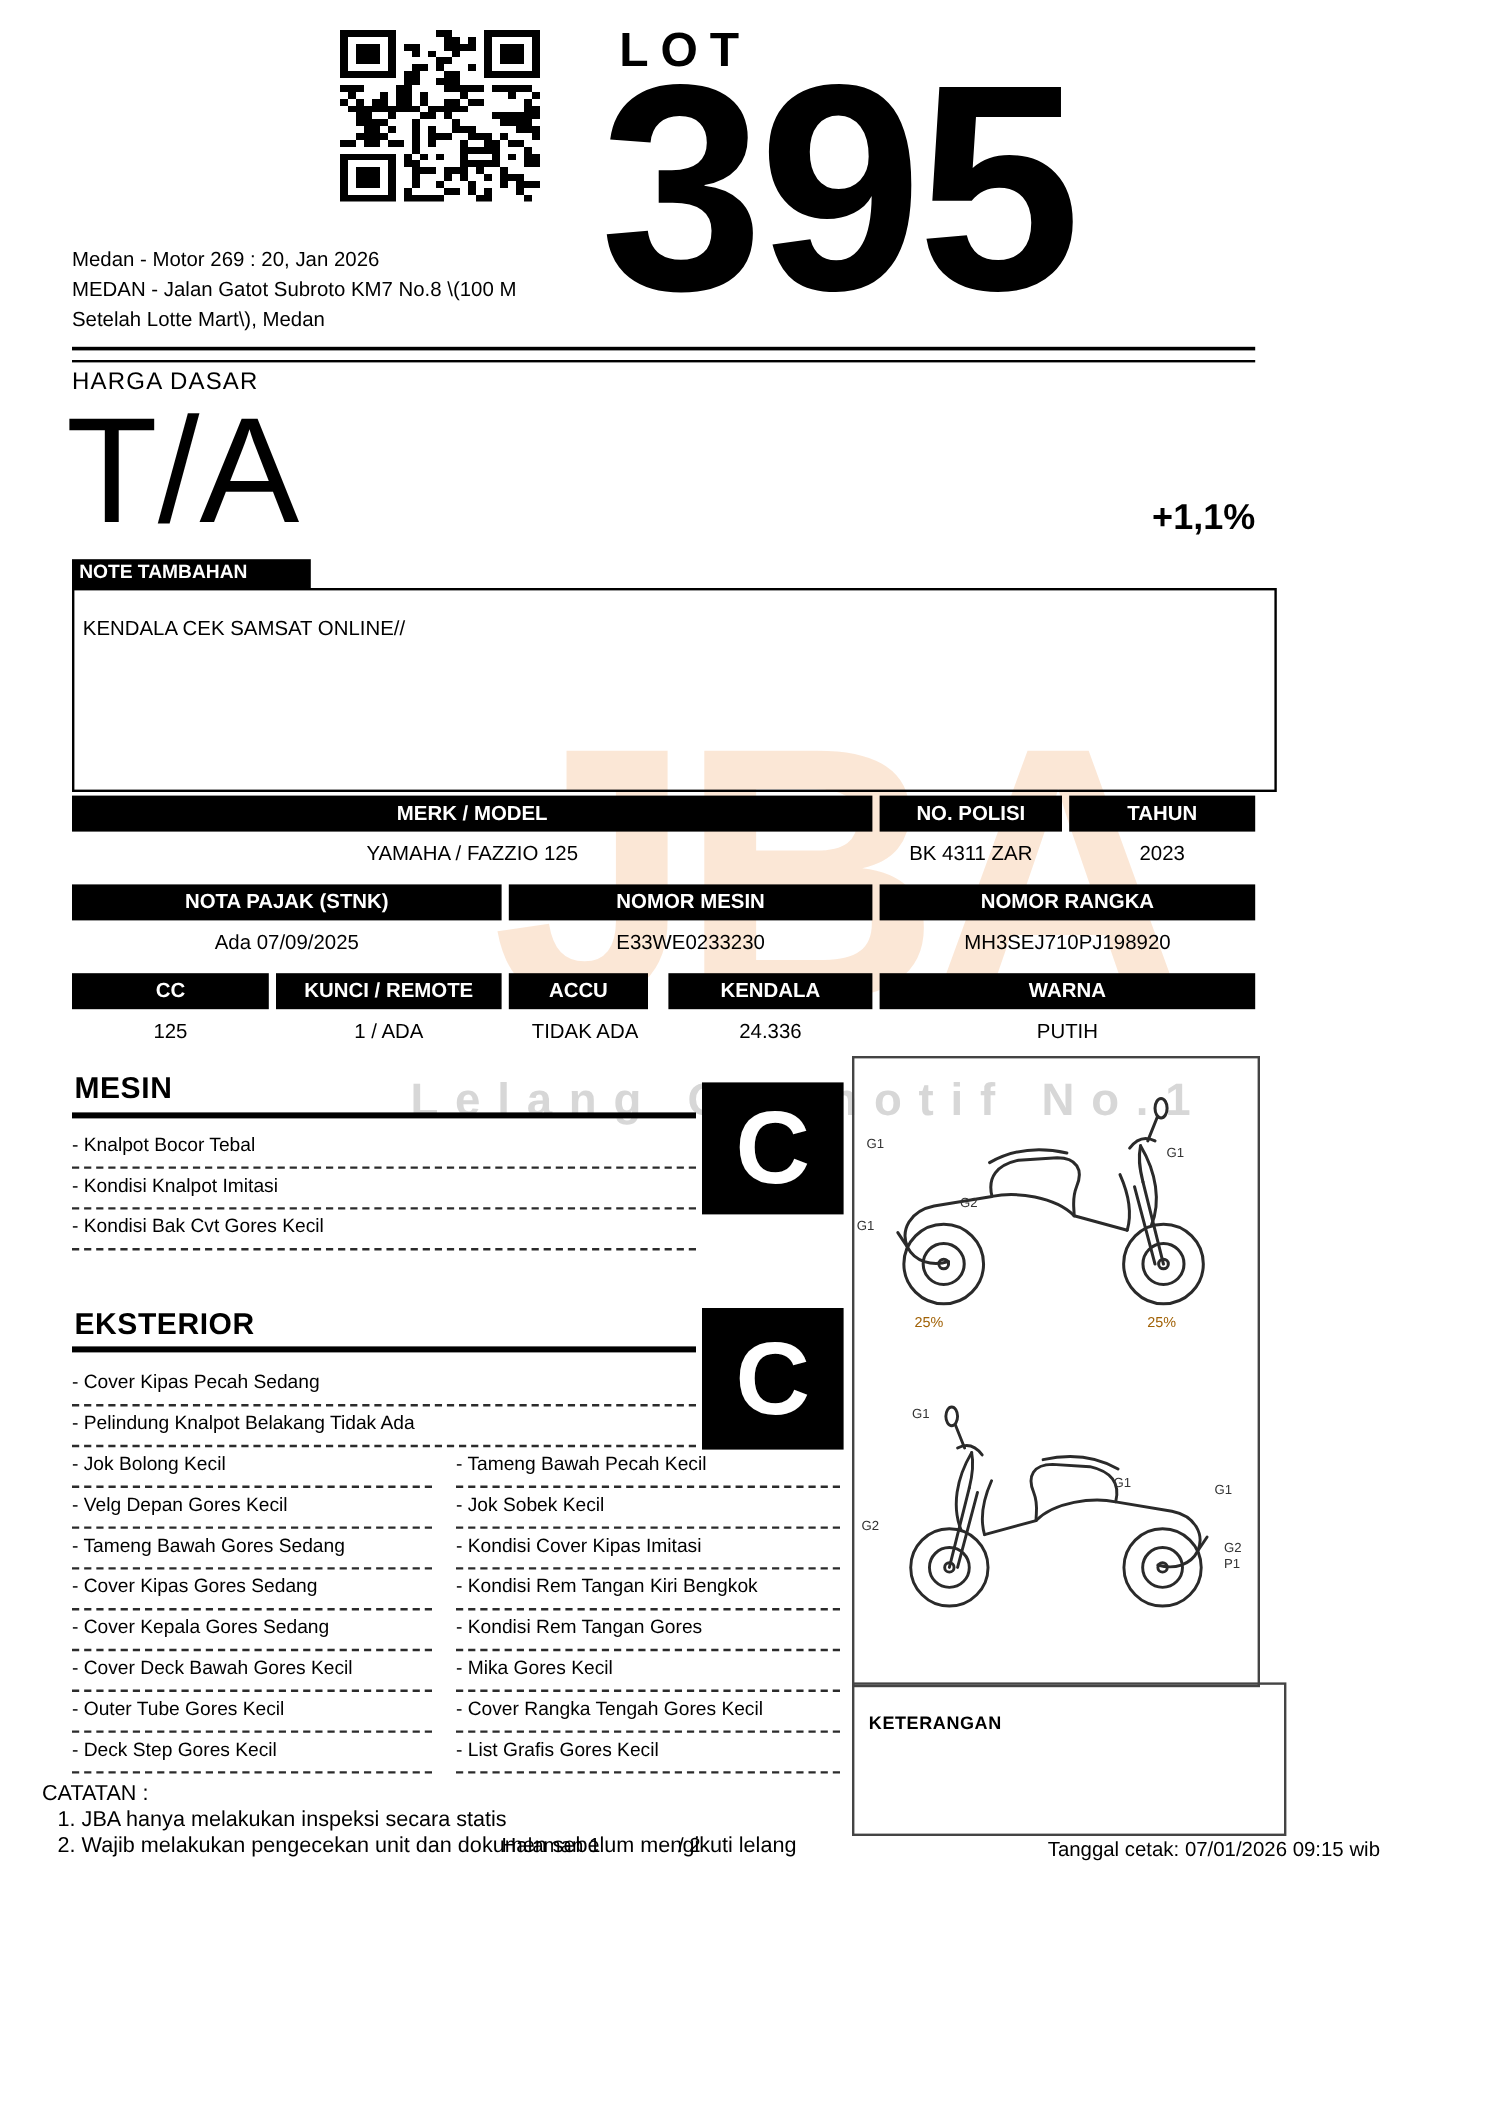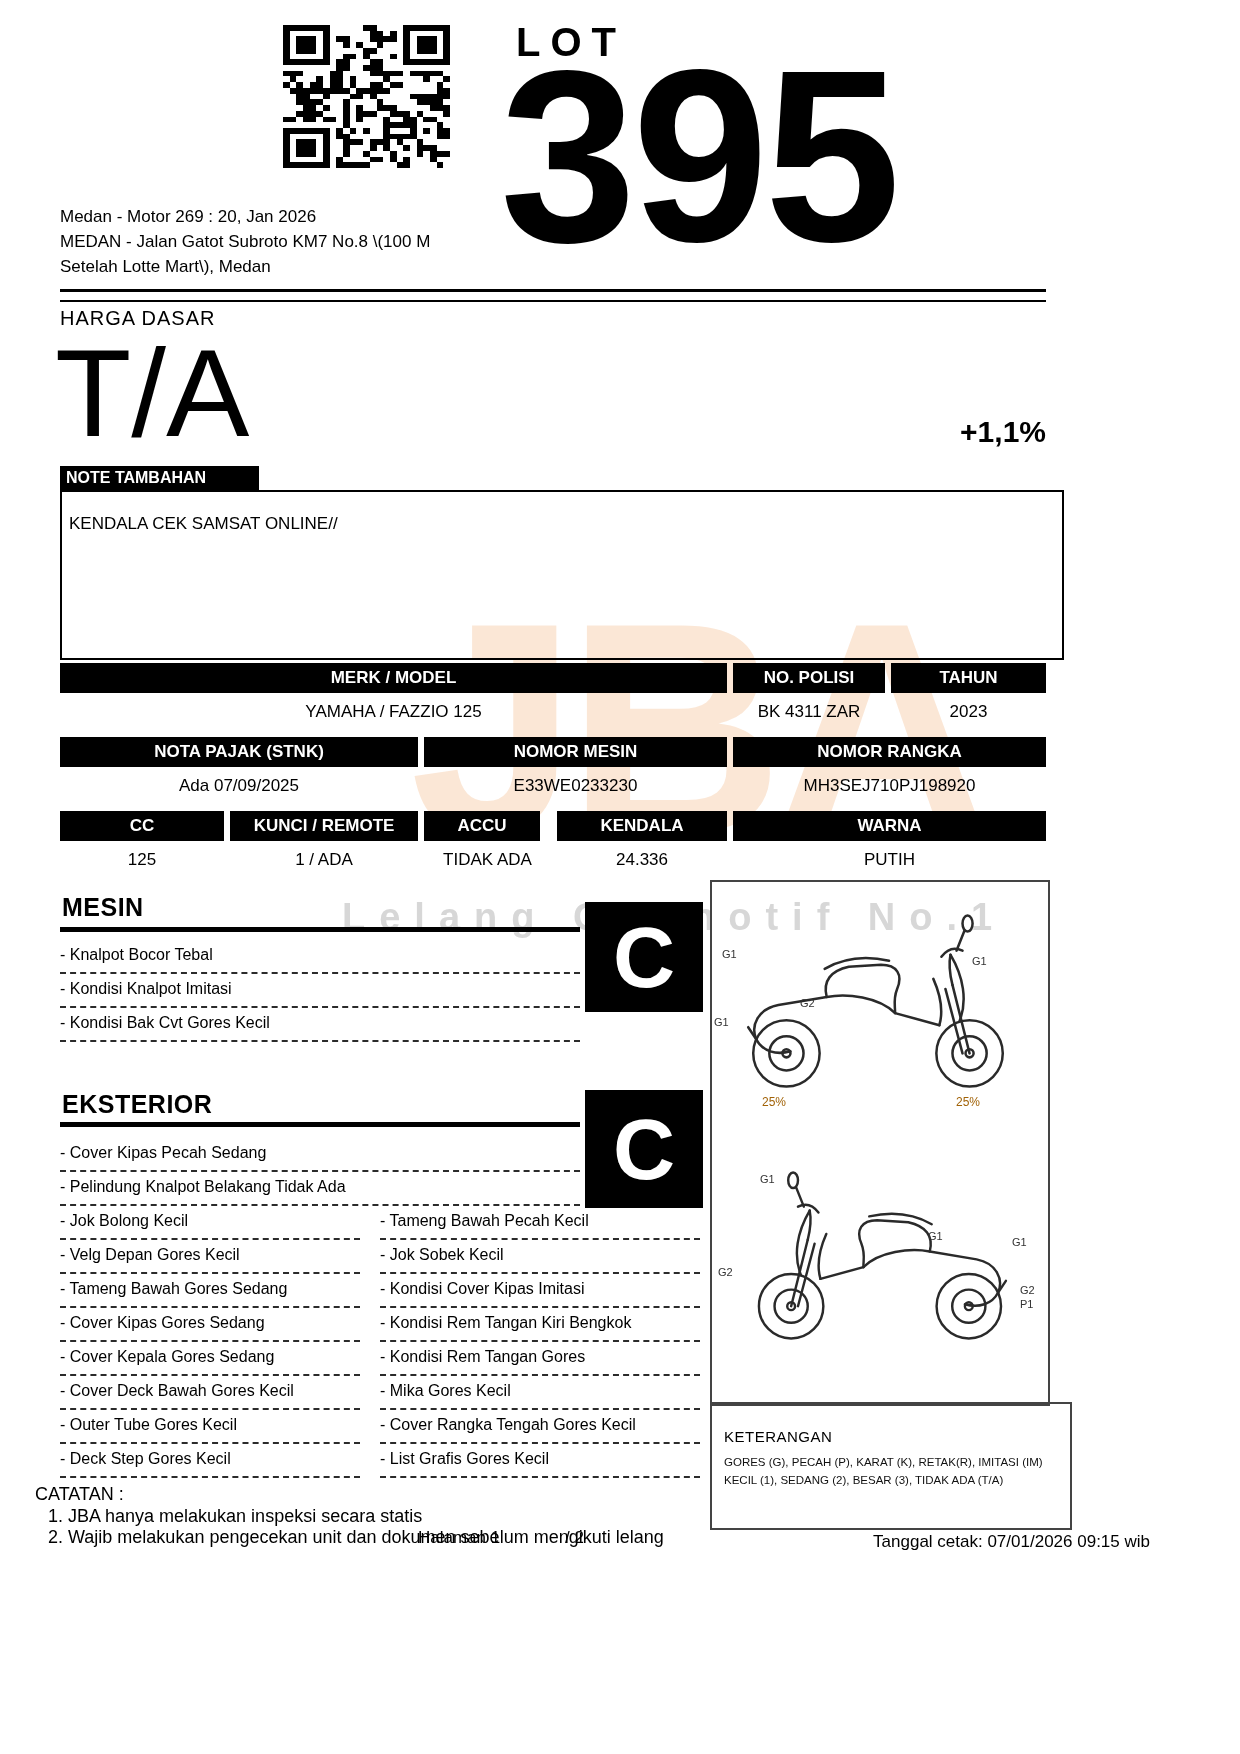--- a/index.html
+++ b/index.html
@@ -25,21 +25,21 @@
   
   .sec-title{font-size:25px;font-weight:bold;letter-spacing:.5px}
   .sec-rule{height:5px;background:#000}
   .item{height:34px;font-size:16px;display:flex;align-items:center;border-bottom:2px dashed #2b2b2b;white-space:nowrap}
   .grade-box{background:#000;color:#fff;display:flex;align-items:center;justify-content:center;font-size:86px;font-weight:bold}
   
   .diagram-box{border:2px solid #444;background:transparent}
   .glabel{font-size:11px;color:#333}
   .tire-label{font-size:12px;color:#a16207}
   .ket-box{border:2px solid #444;padding:24px 10px 0 12px}
-  .ket-title{font-weight:normal;font-size:15px;margin-bottom:8px;letter-spacing:.5px}
+  .ket-title{font-weight:bold;font-size:15px;margin-bottom:8px;letter-spacing:.5px}
   .ket-text{font-size:11.5px;line-height:1.6;color:#111}
   
   .cat-title,.cat-item{font-size:18px;white-space:nowrap}
   .foot{font-size:17px;white-space:nowrap}
   svg{display:block}
 </style>
 </head>
 <body>
 
 <div>
@@ -372,21 +372,20 @@
   </svg>
   <span class="abs glabel" style="left:760px;top:1173px">G1</span>
   <span class="abs glabel" style="left:718px;top:1266px">G2</span>
   <span class="abs glabel" style="left:928px;top:1230px">G1</span>
   <span class="abs glabel" style="left:1012px;top:1236px">G1</span>
   <span class="abs glabel" style="left:1020px;top:1284px">G2</span>
   <span class="abs glabel" style="left:1020px;top:1298px">P1</span>
 
   <div class="abs ket-box" style="left:710px;top:1402px;width:336px;height:100px">
     <div class="ket-title">KETERANGAN</div>
-    <div class="ket-text">GORES (G), PECAH (P), KARAT (K), RETAK(R), IMITASI (IM) KECIL (1), SEDANG (2), BESAR (3), TIDAK ADA (T/A)</div>
   </div>
 
   <div class="abs cat-title" style="left:35px;top:1484px">CATATAN :</div>
   <div class="abs cat-item" style="left:48px;top:1506px">1. JBA hanya melakukan inspeksi secara statis</div>
   <div class="abs cat-item" style="left:48px;top:1527px">2. Wajib melakukan pengecekan unit dan dokumen sebelum mengikuti lelang</div>
 
   <div class="abs foot" style="left:418px;top:1528px">Halaman 1</div>
   <div class="abs foot" style="left:565px;top:1528px">/ 2</div>
   <div class="abs foot" style="left:796px;top:1532px;width:354px;text-align:right">Tanggal cetak: 07/01/2026 09:15 wib</div>
 

